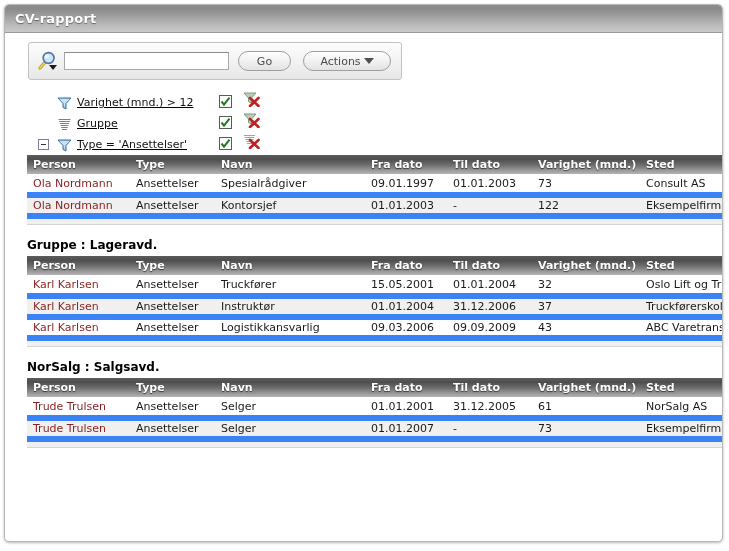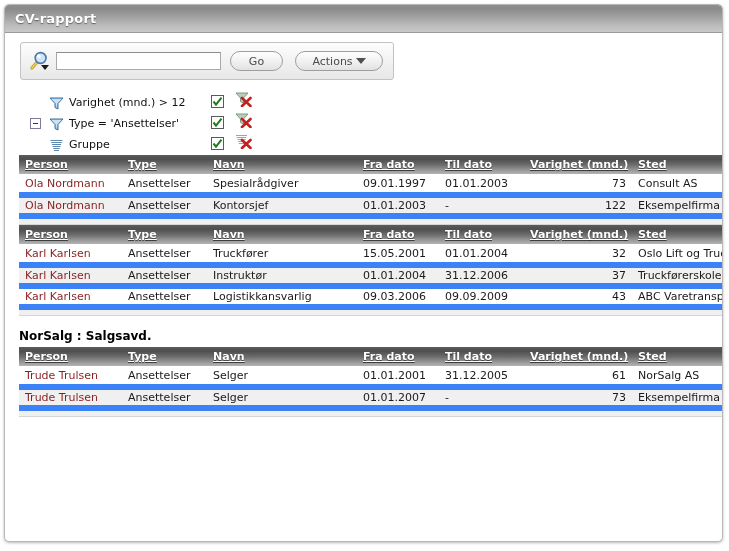--- a/index.html
+++ b/index.html
@@ -50,21 +50,21 @@
   #title-bar .title-text {
     color: #ffffff;
     font-size: 13px;
     font-weight: bold;
     letter-spacing: 0.2px;
     text-shadow: 0 1px 1px rgba(0,0,0,0.45);
   }
 
   
   #content-area {
-    padding: 9px 12px 0 8px;
+    padding: 9px 12px 0 16px;
     box-sizing: border-box;
   }
 
   
   #search-panel {
     width: 374px;
     height: 38px;
     border: 1px solid #c2c2c2;
     background: linear-gradient(to bottom, #fdfdfd 0%, #f1f1f1 55%, #e7e7e7 100%);
     border-radius: 3px;
@@ -123,20 +123,21 @@
     border-right: 5px solid transparent;
     border-top: 6px solid #4f4f4f;
     display: inline-block;
   }
 
   
   #criteria-block {
     margin-top: 12px;
     margin-left: 10px;
     position: relative;
+    text-decoration: underline;
   }
   .criteria-row {
     display: flex;
     align-items: center;
     height: 21px;
   }
   .expander-cell {
     width: 24px;
     flex: 0 0 24px;
     display: flex;
@@ -209,38 +210,37 @@
         #5b5b5b 0%, #4e4e4e 22%, #6d6d6d 52%, #9b9b9b 82%, #b4b4b4 100%);
     color: #ffffff;
     font-size: 11px;
     font-weight: bold;
     text-align: left;
     padding: 0 6px;
     box-sizing: border-box;
     white-space: nowrap;
   }
   table.report thead th span.hdr {
-    text-decoration: underline;
     cursor: pointer;
     text-shadow: 0 1px 1px rgba(0,0,0,0.6);
   }
   table.report thead th.num { text-align: center; }
   table.report tbody td {
     height: 21px;
     font-size: 11px;
     color: #1a1a1a;
     padding: 0 6px;
     box-sizing: border-box;
     white-space: nowrap;
     overflow: hidden;
     border-bottom: 6px solid #3b82f6;
   }
   table.report tbody tr.alt td { background: #f0f0f0; }
   table.report tbody tr.norm td { background: #ffffff; }
-  table.report tbody td.num { text-align: right; }
+  table.report tbody td.num { text-align: left; }
   td.person a {
     color: #8a1f1f;
     text-decoration: none;
     cursor: pointer;
   }
   .tbl-bottom {
     width: 705px;
     height: 5px;
     margin-left: 6px;
     background: #f0f0f0;
@@ -297,47 +297,20 @@
       <div class="criteria-row">
         <div class="expander-cell"></div>
         <div class="crit-icon">
           <svg width="15" height="14" viewBox="0 0 15 14">
             <polygon points="1,2 14,2 9,7.5 9,13 6,11.5 6,7.5" fill="#9ec9e8" stroke="#3d6f9e" stroke-width="1"></polygon>
             <polygon points="2.4,3 12.6,3 8,7.6 8,10.6 7,10.1 7,7.6" fill="#d4e8f7" opacity="0.8"></polygon>
           </svg>
         </div>
         <div class="crit-label">Varighet (mnd.) &gt; 12</div>
         <div class="crit-controls" style="top:0px;">
-          <div class="chk">
-            <svg width="11" height="11" viewBox="0 0 11 11" style="position:absolute;left:0;top:0;">
-              <polyline points="1.5,5.5 4,8.6 9.5,1.6" fill="none" stroke="#1f7a1f" stroke-width="2"></polyline>
-            </svg>
-          </div>
-          <div class="del-icon">
-            <svg width="17" height="15" viewBox="0 0 17 15">
-              <polygon points="1,1 13,1 8.5,6 8.5,11 5.5,9.6 5.5,6" fill="#b9cfbb" stroke="#7e997f" stroke-width="1"></polygon>
-              <line x1="7" y1="6" x2="15.5" y2="14" stroke="#c02020" stroke-width="2.6" stroke-linecap="round"></line>
-              <line x1="15.5" y1="6" x2="7" y2="14" stroke="#c02020" stroke-width="2.6" stroke-linecap="round"></line>
-            </svg>
-          </div>
-        </div>
-      </div>
-
-      <div class="criteria-row">
-        <div class="expander-cell">
-          <div class="expander-box"></div>
-        </div>
-        <div class="crit-icon">
-          <svg width="15" height="14" viewBox="0 0 15 14">
-            <polygon points="1,2 14,2 9,7.5 9,13 6,11.5 6,7.5" fill="#9ec9e8" stroke="#3d6f9e" stroke-width="1"></polygon>
-            <polygon points="2.4,3 12.6,3 8,7.6 8,10.6 7,10.1 7,7.6" fill="#d4e8f7" opacity="0.8"></polygon>
-          </svg>
-        </div>
-        <div class="crit-label">Type = 'Ansettelser'</div>
-        <div class="crit-controls" style="top:21px;">
           <div class="chk">
             <svg width="11" height="11" viewBox="0 0 11 11" style="position:absolute;left:0;top:0;">
               <polyline points="1.5,5.5 4,8.6 9.5,1.6" fill="none" stroke="#1f7a1f" stroke-width="2"></polyline>
             </svg>
           </div>
           <div class="del-icon">
             <svg width="17" height="15" viewBox="0 0 17 15">
               <polygon points="1,1 13,1 8.5,6 8.5,11 5.5,9.6 5.5,6" fill="#b9cfbb" stroke="#7e997f" stroke-width="1"></polygon>
               <line x1="7" y1="6" x2="15.5" y2="14" stroke="#c02020" stroke-width="2.6" stroke-linecap="round"></line>
               <line x1="15.5" y1="6" x2="7" y2="14" stroke="#c02020" stroke-width="2.6" stroke-linecap="round"></line>
@@ -369,20 +342,47 @@
           </div>
           <div class="del-icon">
             <svg width="17" height="15" viewBox="0 0 17 15">
               <g stroke="#8fa8bd" stroke-width="1">
                 <line x1="1" y1="1.5" x2="12" y2="1.5"></line>
                 <line x1="1.7" y1="3.5" x2="11.3" y2="3.5"></line>
                 <line x1="2.4" y1="5.5" x2="10.6" y2="5.5"></line>
                 <line x1="3.1" y1="7.5" x2="9.9" y2="7.5"></line>
                 <line x1="3.8" y1="9.5" x2="9.2" y2="9.5"></line>
               </g>
+              <line x1="7" y1="6" x2="15.5" y2="14" stroke="#c02020" stroke-width="2.6" stroke-linecap="round"></line>
+              <line x1="15.5" y1="6" x2="7" y2="14" stroke="#c02020" stroke-width="2.6" stroke-linecap="round"></line>
+            </svg>
+          </div>
+        </div>
+      </div>
+
+      <div class="criteria-row">
+        <div class="expander-cell">
+          <div class="expander-box"></div>
+        </div>
+        <div class="crit-icon">
+          <svg width="15" height="14" viewBox="0 0 15 14">
+            <polygon points="1,2 14,2 9,7.5 9,13 6,11.5 6,7.5" fill="#9ec9e8" stroke="#3d6f9e" stroke-width="1"></polygon>
+            <polygon points="2.4,3 12.6,3 8,7.6 8,10.6 7,10.1 7,7.6" fill="#d4e8f7" opacity="0.8"></polygon>
+          </svg>
+        </div>
+        <div class="crit-label">Type = 'Ansettelser'</div>
+        <div class="crit-controls" style="top:21px;">
+          <div class="chk">
+            <svg width="11" height="11" viewBox="0 0 11 11" style="position:absolute;left:0;top:0;">
+              <polyline points="1.5,5.5 4,8.6 9.5,1.6" fill="none" stroke="#1f7a1f" stroke-width="2"></polyline>
+            </svg>
+          </div>
+          <div class="del-icon">
+            <svg width="17" height="15" viewBox="0 0 17 15">
+              <polygon points="1,1 13,1 8.5,6 8.5,11 5.5,9.6 5.5,6" fill="#b9cfbb" stroke="#7e997f" stroke-width="1"></polygon>
               <line x1="7" y1="6" x2="15.5" y2="14" stroke="#c02020" stroke-width="2.6" stroke-linecap="round"></line>
               <line x1="15.5" y1="6" x2="7" y2="14" stroke="#c02020" stroke-width="2.6" stroke-linecap="round"></line>
             </svg>
           </div>
         </div>
       </div>
 
     </div>
 
     <div id="groups-container">
@@ -426,20 +426,21 @@
                 <td>-</td>
                 <td class="num">122</td>
                 <td>Eksempelfirma AS</td>
               </tr>
             </tbody>
     </table>
     <div class="tbl-bottom"></div>
   </div>
 
   <div class="group-section">
+    <div class="group-label">Gruppe : Lageravd.</div>
     <table class="report">
       <colgroup>
         <col class="c-person">
               <col class="c-type">
               <col class="c-navn">
         <col class="c-fra">
               <col class="c-til">
               <col class="c-var">
               <col class="c-sted">
       </colgroup>

